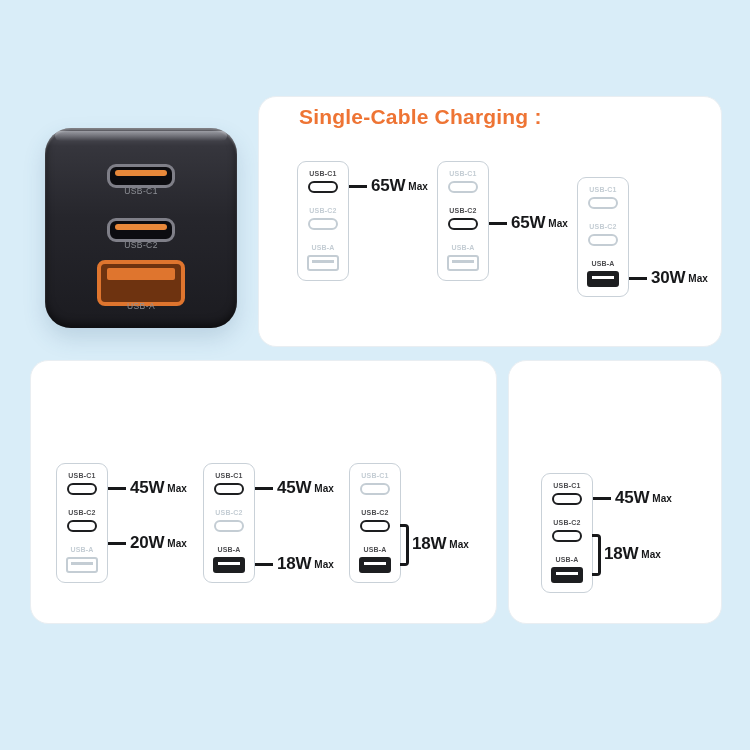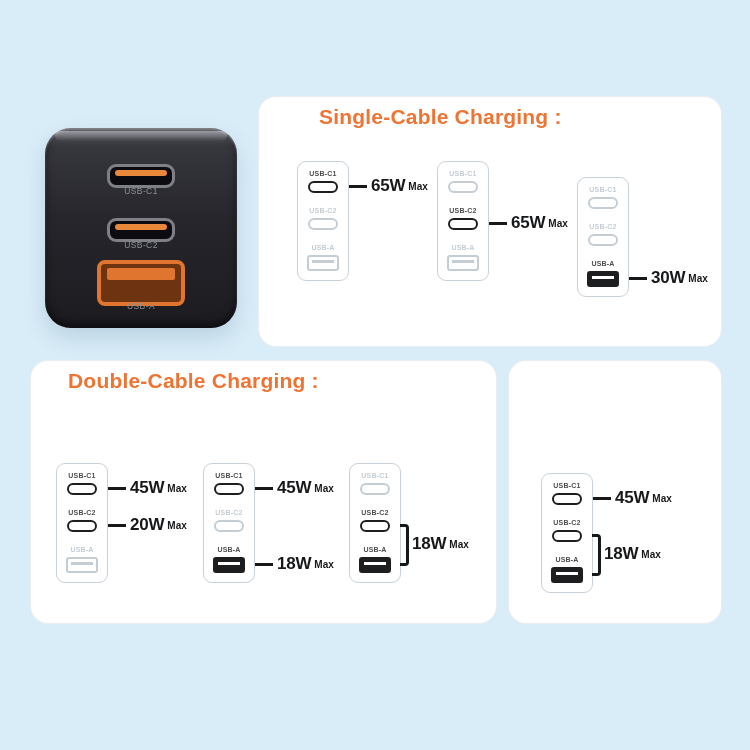--- a/index.html
+++ b/index.html
@@ -63,21 +63,21 @@
     <div class="ch-label" style="top:58px">USB-C1</div>
     <div class="ch-usbc" style="top:90px"></div>
     <div class="ch-label" style="top:112px">USB-C2</div>
     <div class="ch-usba" style="top:132px">
       <div class="ch-tongue"></div>
     </div>
     <div class="ch-label" style="top:173px">USB-A</div>
   </div>
 
   <section class="panel" style="left:258px;top:96px;width:462px;height:249px">
-    <h2 class="panel-title" style="padding-left:60px">Single-Cable Charging :</h2>
+    <h2 class="panel-title" style="padding-left:40px">Single-Cable Charging :</h2>
 
     <div class="diagram" style="left:38px;top:64px">
       <div class="card">
         <div class="pgroup active" style="top:8px">
           <span class="plabel">USB-C1</span>
           <span class="usbc-icon"></span>
         </div>
         <div class="pgroup inactive" style="top:45px">
           <span class="plabel">USB-C2</span>
           <span class="usbc-icon"></span>
@@ -133,21 +133,20 @@
       </div>
       <div class="callout" style="left:52px;top:91px">
         <span class="cline"></span>
         <span class="watt">30W</span>
         <span class="unit">Max</span>
       </div>
     </div>
   </section>
 
   <section class="panel" style="left:30px;top:360px;width:465px;height:262px">
-    <h2 class="panel-title" style="padding-left:37px">Double-Cable Charging :</h2>
 
     <div class="diagram" style="left:25px;top:102px">
       <div class="card">
         <div class="pgroup active" style="top:8px">
           <span class="plabel">USB-C1</span>
           <span class="usbc-icon"></span>
         </div>
         <div class="pgroup active" style="top:45px">
           <span class="plabel">USB-C2</span>
           <span class="usbc-icon"></span>
@@ -155,21 +154,21 @@
         <div class="pgroup inactive" style="top:82px">
           <span class="plabel">USB-A</span>
           <span class="usba-icon"></span>
         </div>
       </div>
       <div class="callout" style="left:52px;top:15px">
         <span class="cline"></span>
         <span class="watt">45W</span>
         <span class="unit">Max</span>
       </div>
-      <div class="callout" style="left:52px;top:52px">
+      <div class="callout" style="left:52px;top:70px">
         <span class="cline"></span>
         <span class="watt">20W</span>
         <span class="unit">Max</span>
       </div>
     </div>
 
     <div class="diagram" style="left:172px;top:102px">
       <div class="card">
         <div class="pgroup active" style="top:8px">
           <span class="plabel">USB-C1</span>

